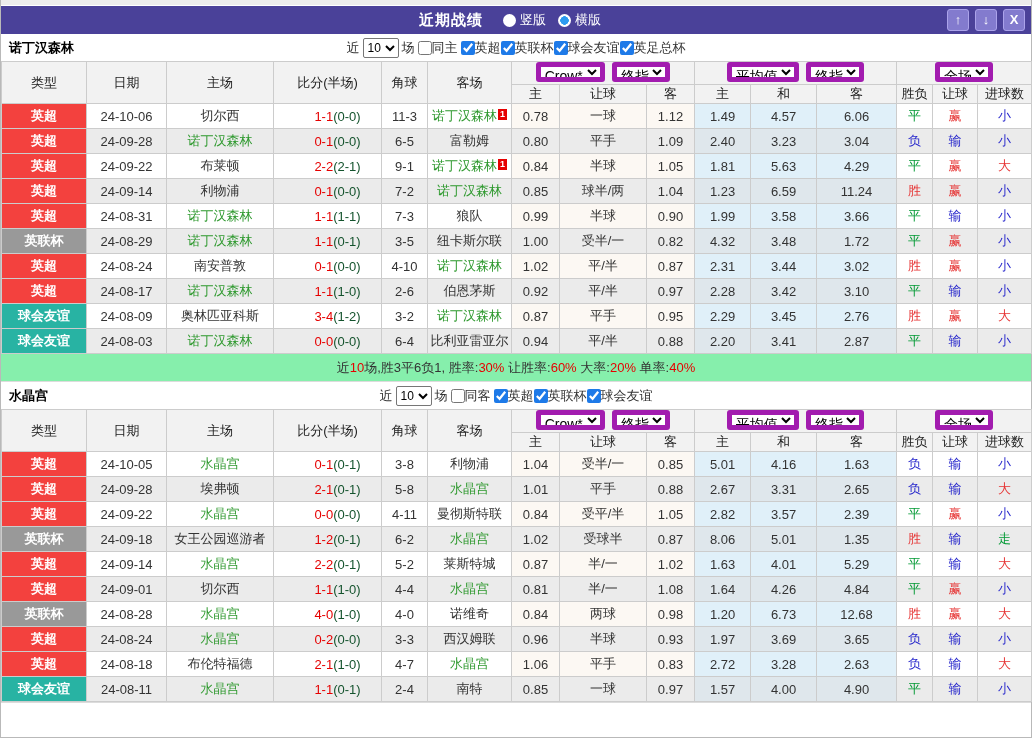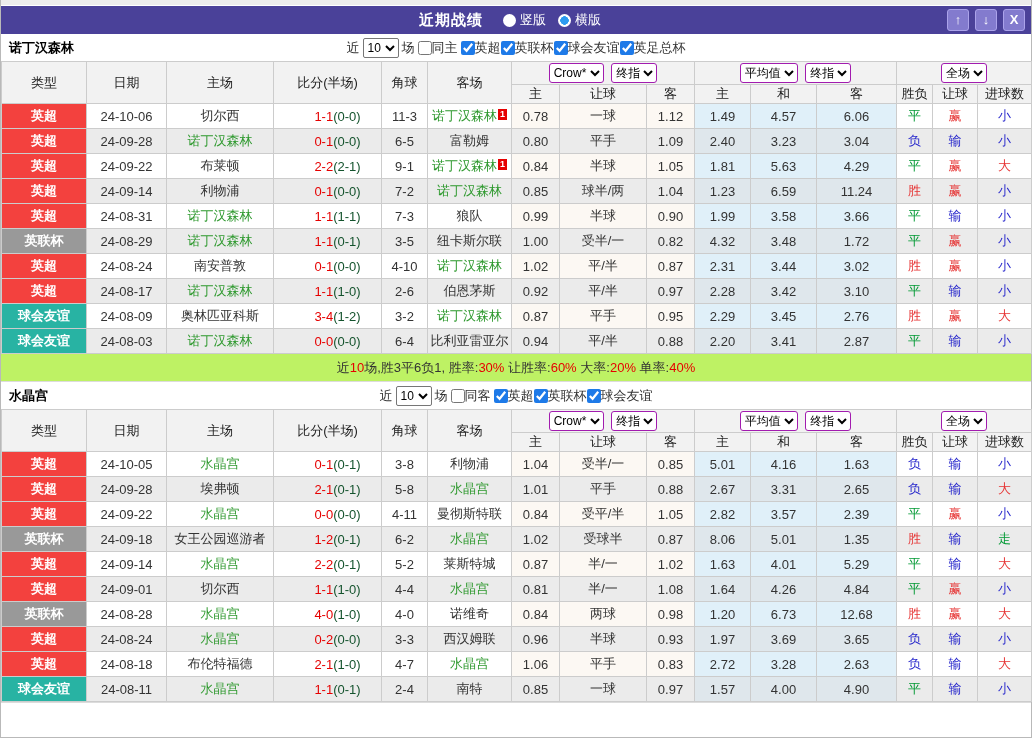--- a/index.html
+++ b/index.html
@@ -30,42 +30,42 @@
   input[type=checkbox] { width: 14px; height: 14px; margin: 0 1px 0 6px; accent-color: #1e7ae8; vertical-align: -2px; }
   .lg-check { display: inline-flex; align-items: center; cursor: pointer; }
   .lg-check input { margin: 0; }
 
   
   table { width: 100%; border-collapse: collapse; table-layout: fixed; }
   th, td { border: 1px solid #ccc; text-align: center; padding: 0; overflow: hidden; white-space: nowrap; }
   thead th { background: #f2f2f2; font-weight: normal; color: #222; }
   .hdr-top th { height: 23px; }
   .hdr-sub th { height: 19px; }
-  .hdr-top select { height: 20px; font-size: 12px; border: 1px solid #a21caf; border-radius: 3px; background: #fff; margin: 0 2px; }
+  .hdr-top select { height: 20px; font-size: 14px; border: 5px solid #a21caf; border-radius: 3px; background: #fff; margin: 0 2px; }
   tbody td { height: 25px; }
   tbody tr:nth-child(even) td { background: #ebebeb; }
   td.tint-blue { background: rgba(173, 216, 240, 0.38); }
   tbody tr:nth-child(even) td.tint-blue { background: #dfe7ec; }
   td.tint-warm { background: rgba(245, 233, 214, 0.30); }
   tbody tr:nth-child(even) td.tint-warm { background: #ebebeb; }
 
   td.league-cell { color: #fff; font-weight: bold; }
   td.league-cell.lg-epl { background: #f3413e !important; }
   td.league-cell.lg-cup { background: #999999 !important; }
   td.league-cell.lg-fr  { background: #28b3a3 !important; }
 
   .focus { color: #2e992e; }
   .score-main { color: #e60000; margin-left: 20px; }
   .score-half { color: #14532d; }
   .rc { display: inline-block; background: #e60000; color: #fff; font-size: 9px; font-weight: bold;
         line-height: 11px; padding: 0 2px; margin-left: 1px; vertical-align: 3px; }
 
   .c-r { color: #e63333; } .c-g { color: #009933; } .c-b { color: #2929cc; }
 
-  .summary { text-align: center; padding: 5px 0 4px 0; background: #bef264; color: #333; }
+  .summary { text-align: center; padding: 5px 0 4px 0; background: #86efac; color: #333; }
   .sum-r { color: #e60000; }
   section { border-bottom: 1px solid #dcdcdc; }
 </style>
 </head>
 <body>
 
 <div class="wrap">
   <div class="top-strip"></div>
 
   <div class="titlebar">

